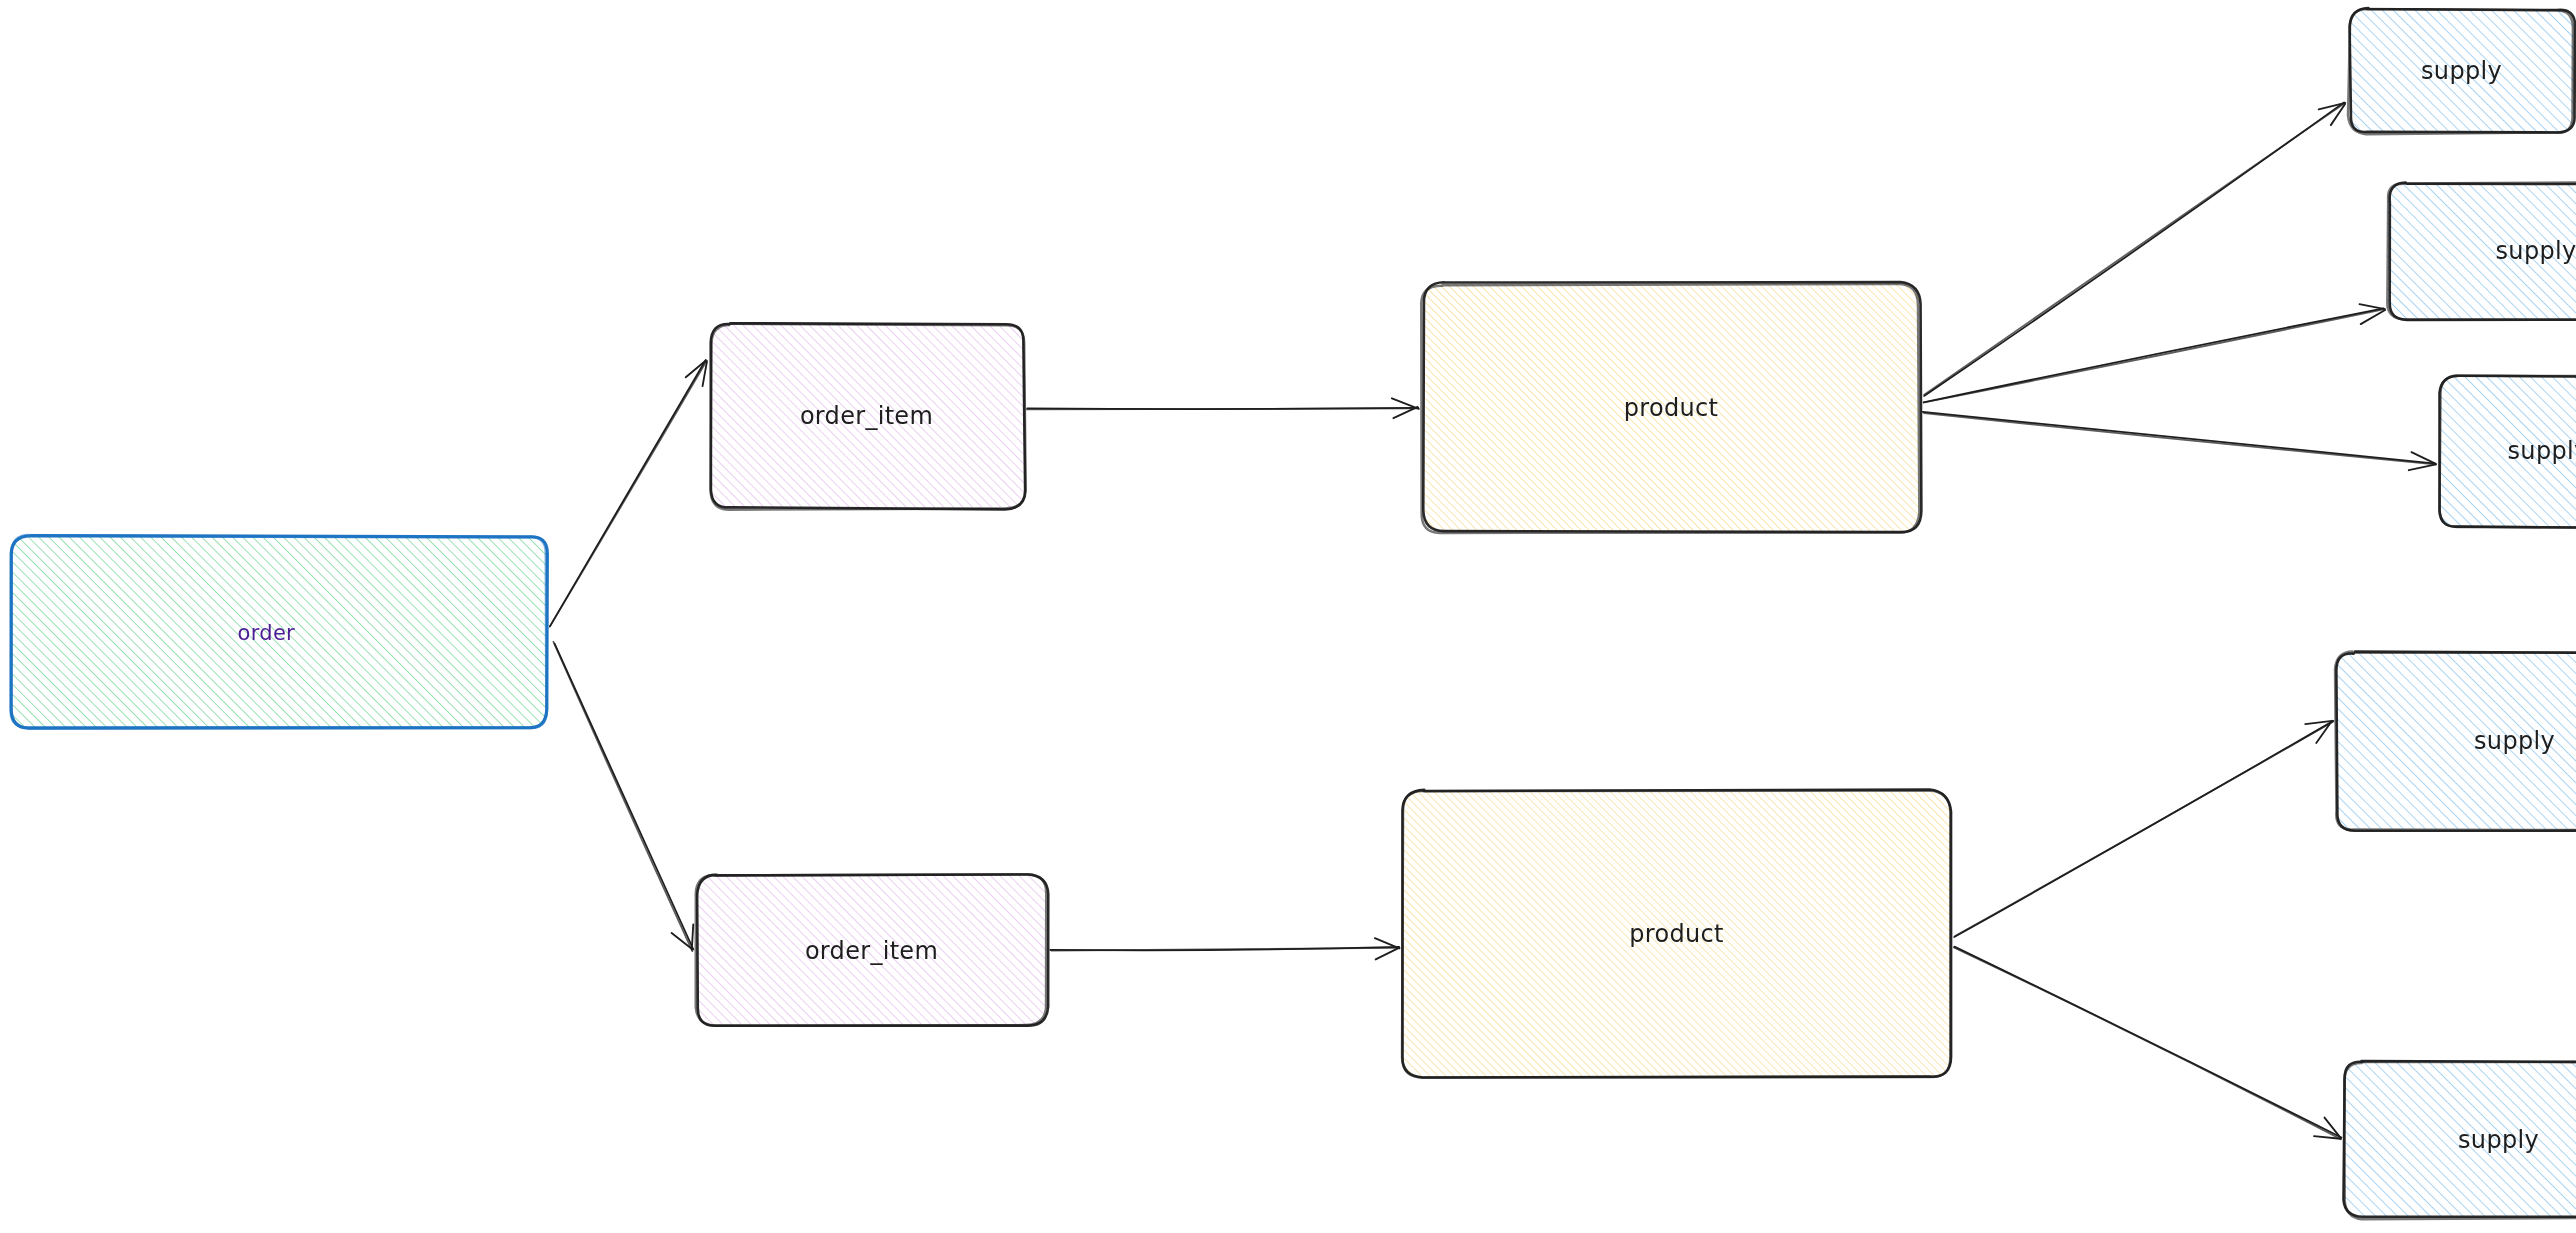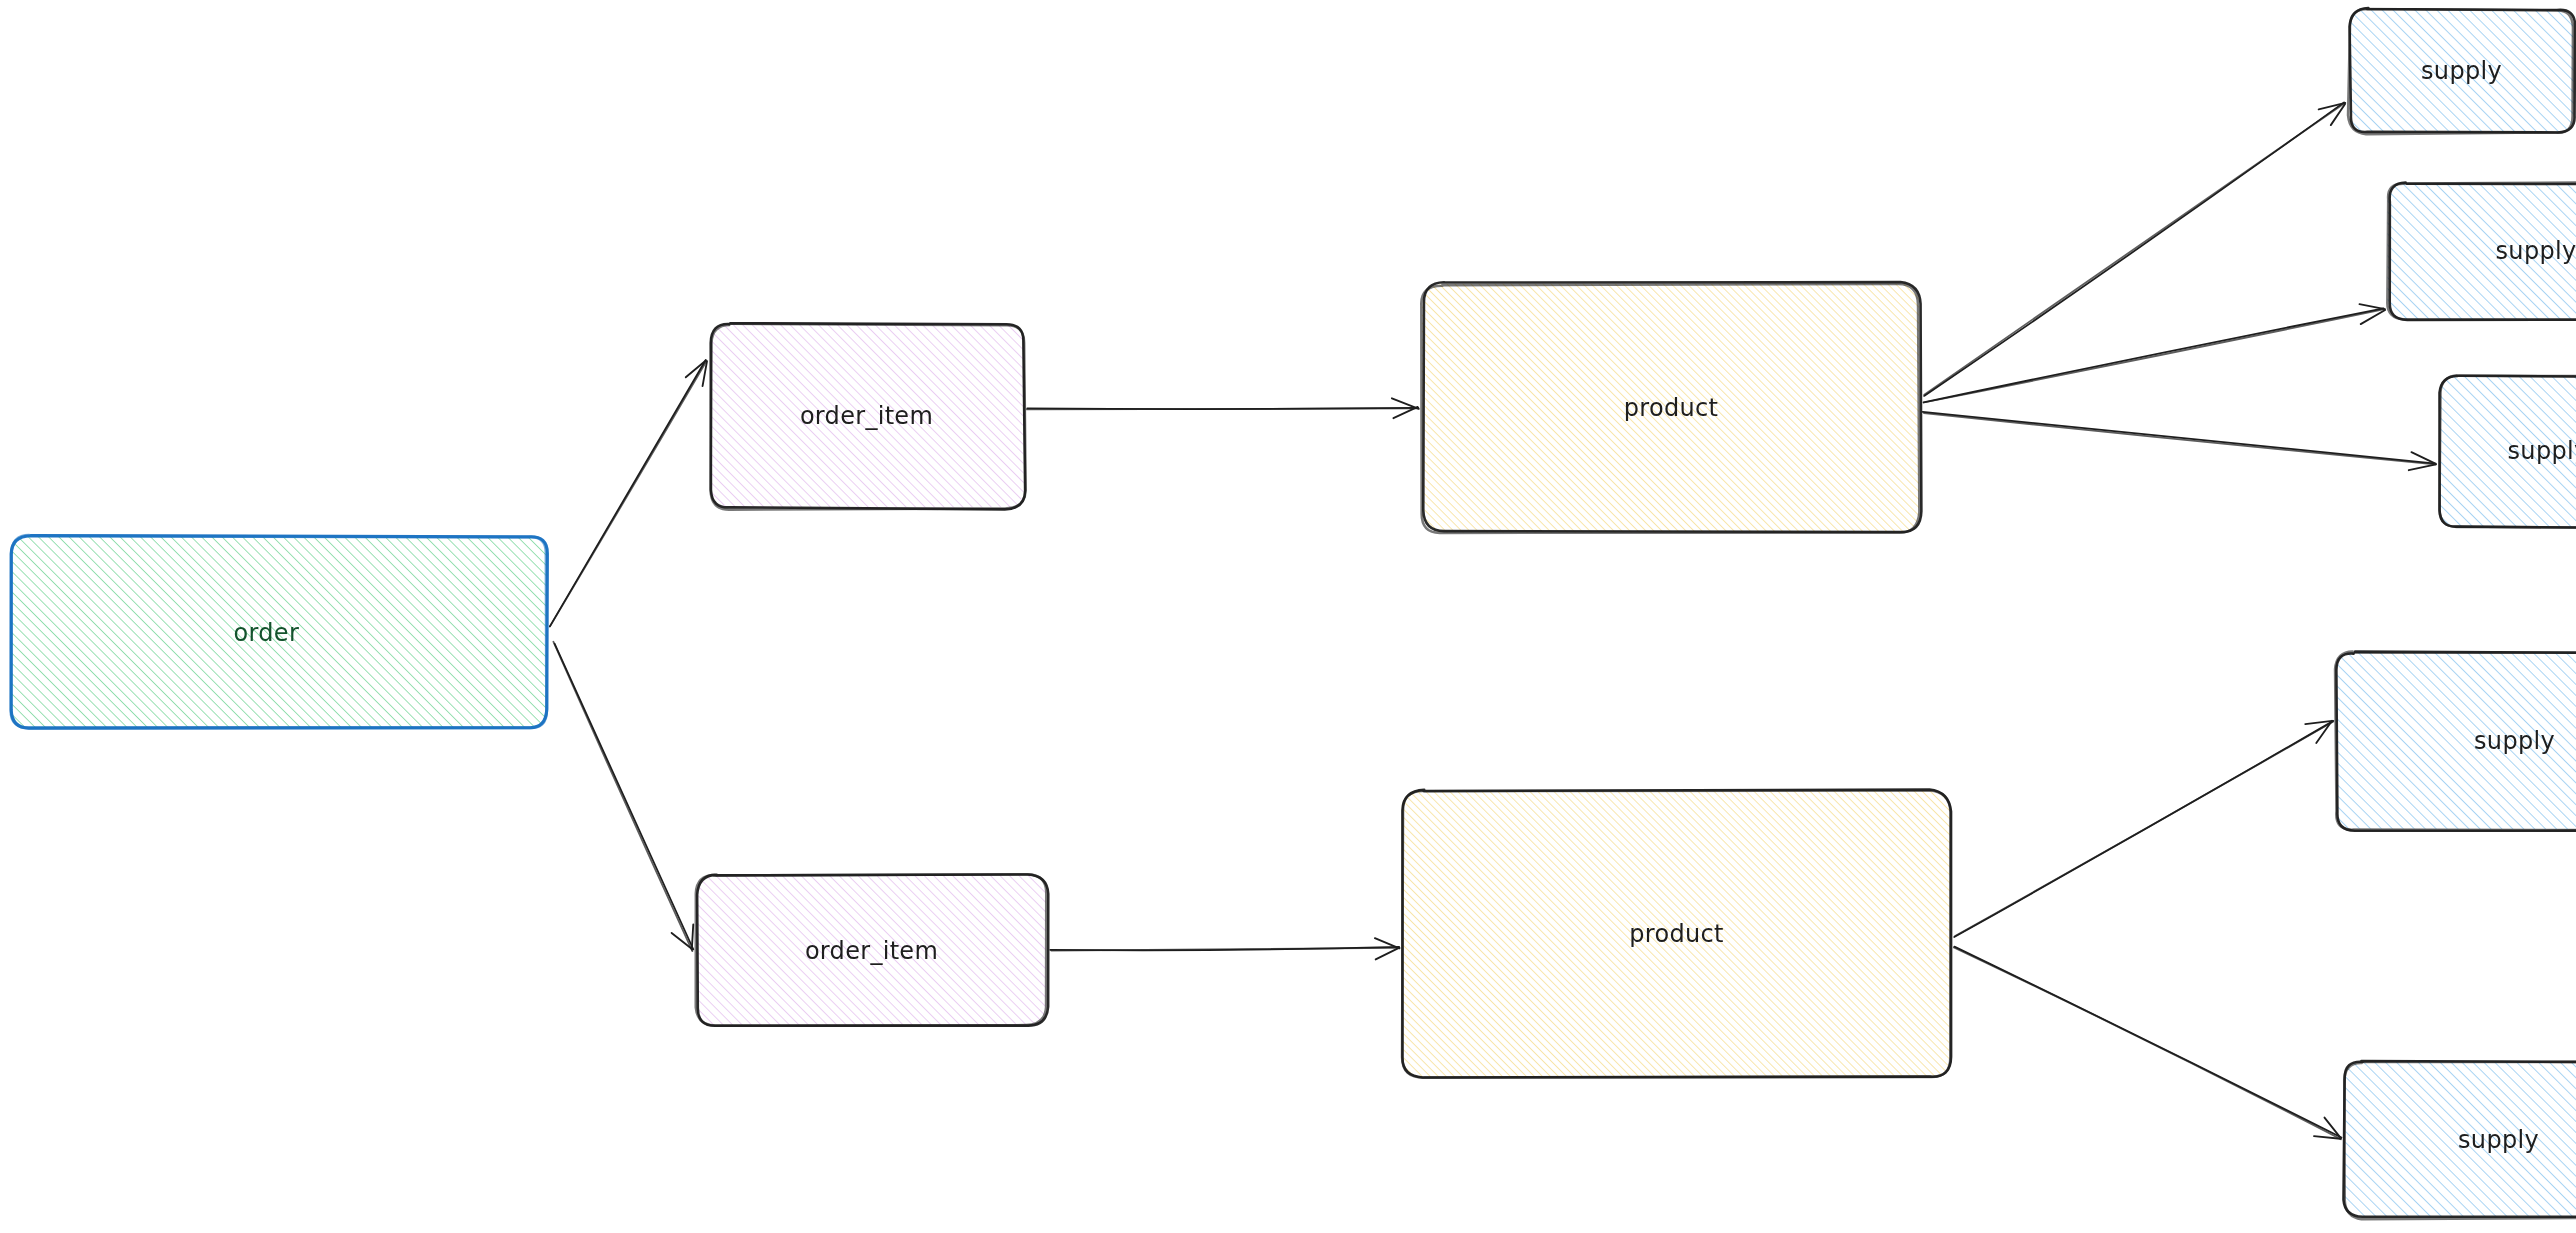--- a/index.html
+++ b/index.html
@@ -164,21 +164,21 @@
         </g>
         <g>
           <path d="M 4586.149294433184 2062.0245994629804 L 5114.129321376327 2062.3721353260335 Q 5149.2617697604 2061.0186338231433 5149.172671550419 2096.8206654067617 L 5146.794393922202 2329.251557683805 Q 5148.761839442421 2362.5060993188526 5113.676917122677 2365.18182779965 L 4584.6264161835425 2363.106114932103 Q 4550.665562801994 2363.6311936194543 4552.267626053188 2330.9643866678234 L 4552.426462695003 2094.525603047805 Q 4553.121351381298 2061.1161592293065 4584.649365327321 2061.529662894318" fill="url(#hatch-blue)" stroke="none"></path>
           <path d="M 4583.770403638761 2060.1358484148514 L 5110.095728457813 2062.2302788299976 Q 5145.882499441412 2060.0017541657667 5144.065770927537 2096.3721978568938 L 5146.450744100939 2330.643655236764 Q 5144.845972406957 2364.8397295420523 5111.428982736822 2362.50904794666 L 4585.64641199382 2362.5430525468196 Q 4551.553493024689 2360.9959580942523 4548.9598332756195 2329.5021401492413 L 4551.244913907256 2093.740514200507 Q 4550.812596478034 2058.97163817375 4586.2441586802715 2061.6463176257444" fill="none" stroke="#1e1e1e" stroke-width="5" stroke-linecap="round" stroke-linejoin="round" opacity="0.95"></path>
           <path d="M 4583.773678785283 2061.6991123275366 L 5114.860267585796 2061.9222849875223 Q 5146.532130318228 2062.036987665063 5147.206463387515 2095.889143009065 L 5148.080438231397 2332.866155735543 Q 5144.988979488146 2365.3015444330404 5114.360681592021 2364.145997928595 L 4583.915369655844 2367.295432386128 Q 4552.705794875044 2363.0334221841304 4551.374314062577 2330.334049494518 L 4550.448137299065 2097.5567643595396 Q 4552.308837057557 2062.8222689385993 4584.318296537269 2063.962736471882" fill="none" stroke="#1e1e1e" stroke-width="5" stroke-linecap="round" stroke-linejoin="round" opacity="0.6"></path>
         </g>
       </g>
   </svg>
 
   <div id="labels-layer">
-      <div class="node-label" style="left: 10.3px; top: 537px; width: 512px; height: 192px; font-size: 24px; color: #14532d;">order</div>
+      <div class="node-label" style="left: 10.3px; top: 537px; width: 512px; height: 192px; font-size: 21px; color: #4c1d95;">order</div>
       <div class="node-label" style="left: 710px; top: 324px; width: 313px; height: 184px; font-size: 24px; color: rgb(30, 30, 30);">order_item</div>
       <div class="node-label" style="left: 697px; top: 876px; width: 349px; height: 150px; font-size: 24px; color: rgb(30, 30, 30);">order_item</div>
       <div class="node-label" style="left: 1422px; top: 284px; width: 498px; height: 248px; font-size: 24px; color: rgb(30, 30, 30);">product</div>
       <div class="node-label" style="left: 1403px; top: 791px; width: 547px; height: 286px; font-size: 24px; color: rgb(30, 30, 30);">product</div>
       <div class="node-label" style="left: 2349px; top: 9.3px; width: 225px; height: 124px; font-size: 24px; color: rgb(30, 30, 30);">supply</div>
       <div class="node-label" style="left: 2388px; top: 183px; width: 296px; height: 136px; font-size: 24px; color: rgb(30, 30, 30);">supply</div>
       <div class="node-label" style="left: 2440px; top: 375px; width: 216px; height: 151px; font-size: 24px; color: rgb(30, 30, 30);">supply</div>
       <div class="node-label" style="left: 2337px; top: 652px; width: 355px; height: 177px; font-size: 24px; color: rgb(30, 30, 30);">supply</div>
       <div class="node-label" style="left: 2345px; top: 1062px; width: 307px; height: 156px; font-size: 24px; color: rgb(30, 30, 30);">supply</div>
     </div>

